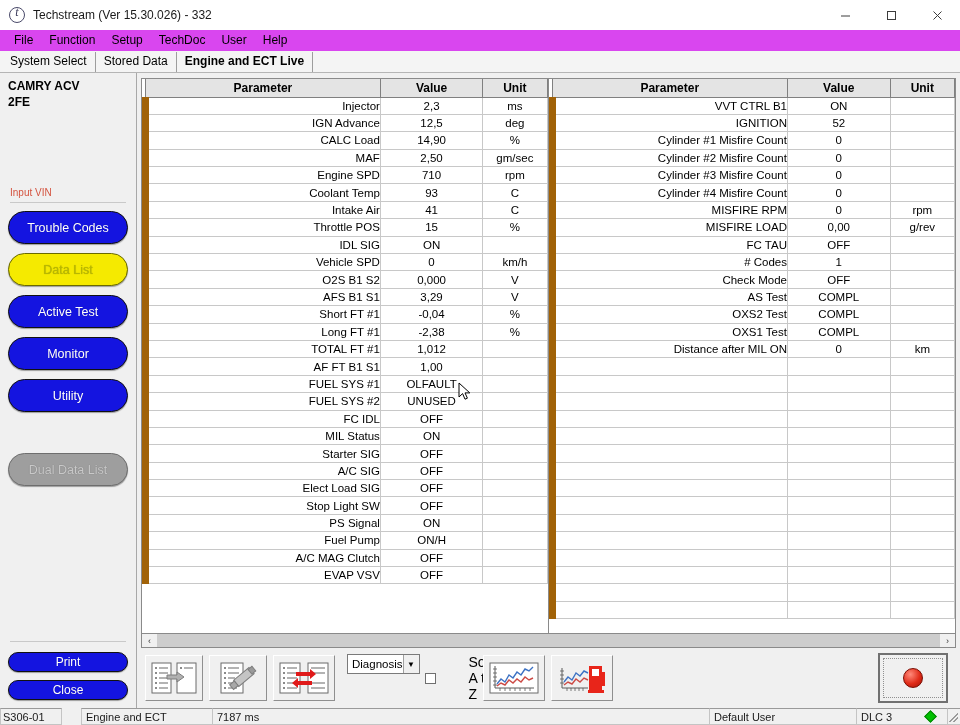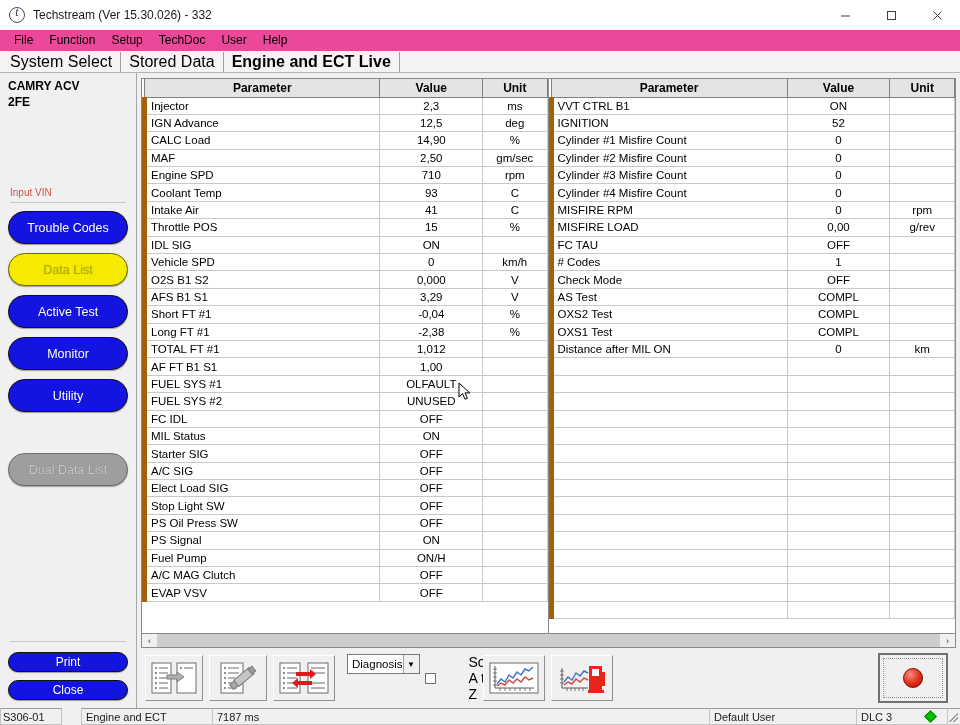--- a/index.html
+++ b/index.html
@@ -58,21 +58,21 @@
   .win-btn {
     width: 46px; height: 30px;
     display: flex; align-items: center; justify-content: center;
     color: #3c3c3c;
   }
   .win-btn svg { display: block; }
 
   
   .menubar {
     height: 21px;
-    background: #ec4899;
+    background: #d946ef;
     display: flex;
     align-items: center;
     padding-left: 6px;
     flex: 0 0 21px;
   }
   .menu-item {
     font-size: 12px;
     color: #000;
     padding: 0 8px;
     line-height: 21px;
@@ -83,21 +83,21 @@
   .tabbar {
     height: 22px;
     background: #f4f4f4;
     display: flex;
     align-items: flex-end;
     border-bottom: 1px solid #b5b5b5;
     flex: 0 0 22px;
     padding-left: 2px;
   }
   .tab {
-    font-size: 16px;
+    font-size: 12px;
     color: #000;
     padding: 2px 8px 3px 8px;
     line-height: 15px;
     white-space: nowrap;
     border-right: 1px solid #9d9d9d;
     background: #f4f4f4;
   }
   .tab.active {
     font-weight: bold;
     background: #f4f4f4;
@@ -211,21 +211,21 @@
     border-top: none;
     border-left: none;
     font-size: 11.5px;
     color: #000;
     height: 17.4px;
     padding: 0 0 0 4px;
     white-space: nowrap;
     overflow: hidden;
   }
   table.dl td.v, table.dl td.u { text-align: center; padding-left: 0; }
-  table.dl tr td:first-child { border-left: 5px solid #a16207; }
+  table.dl tr td:first-child { border-left: 7px solid #a16207; text-align: right; }
   .col-p { width: 58.5%; }
   .col-v { width: 25.5%; }
   .col-u { width: 16%; }
 
   
   .hscroll {
     height: 15px;
     flex: 0 0 15px;
     background: #f0f0f0;
     border: 1px solid #8a8a8a;
@@ -570,25 +570,20 @@
                   <td class="p">Elect Load SIG</td>
                   <td class="v">OFF</td>
                   <td class="u"></td>
                 </tr>
                 <tr>
                   <td class="p">Stop Light SW</td>
                   <td class="v">OFF</td>
                   <td class="u"></td>
                 </tr>
                 <tr>
-                  <td class="p">PS Oil Press SW</td>
-                  <td class="v">OFF</td>
-                  <td class="u"></td>
-                </tr>
-                <tr>
                   <td class="p">PS Signal</td>
                   <td class="v">ON</td>
                   <td class="u"></td>
                 </tr>
                 <tr>
                   <td class="p">Fuel Pump</td>
                   <td class="v">ON/H</td>
                   <td class="u"></td>
                 </tr>
                 <tr>

